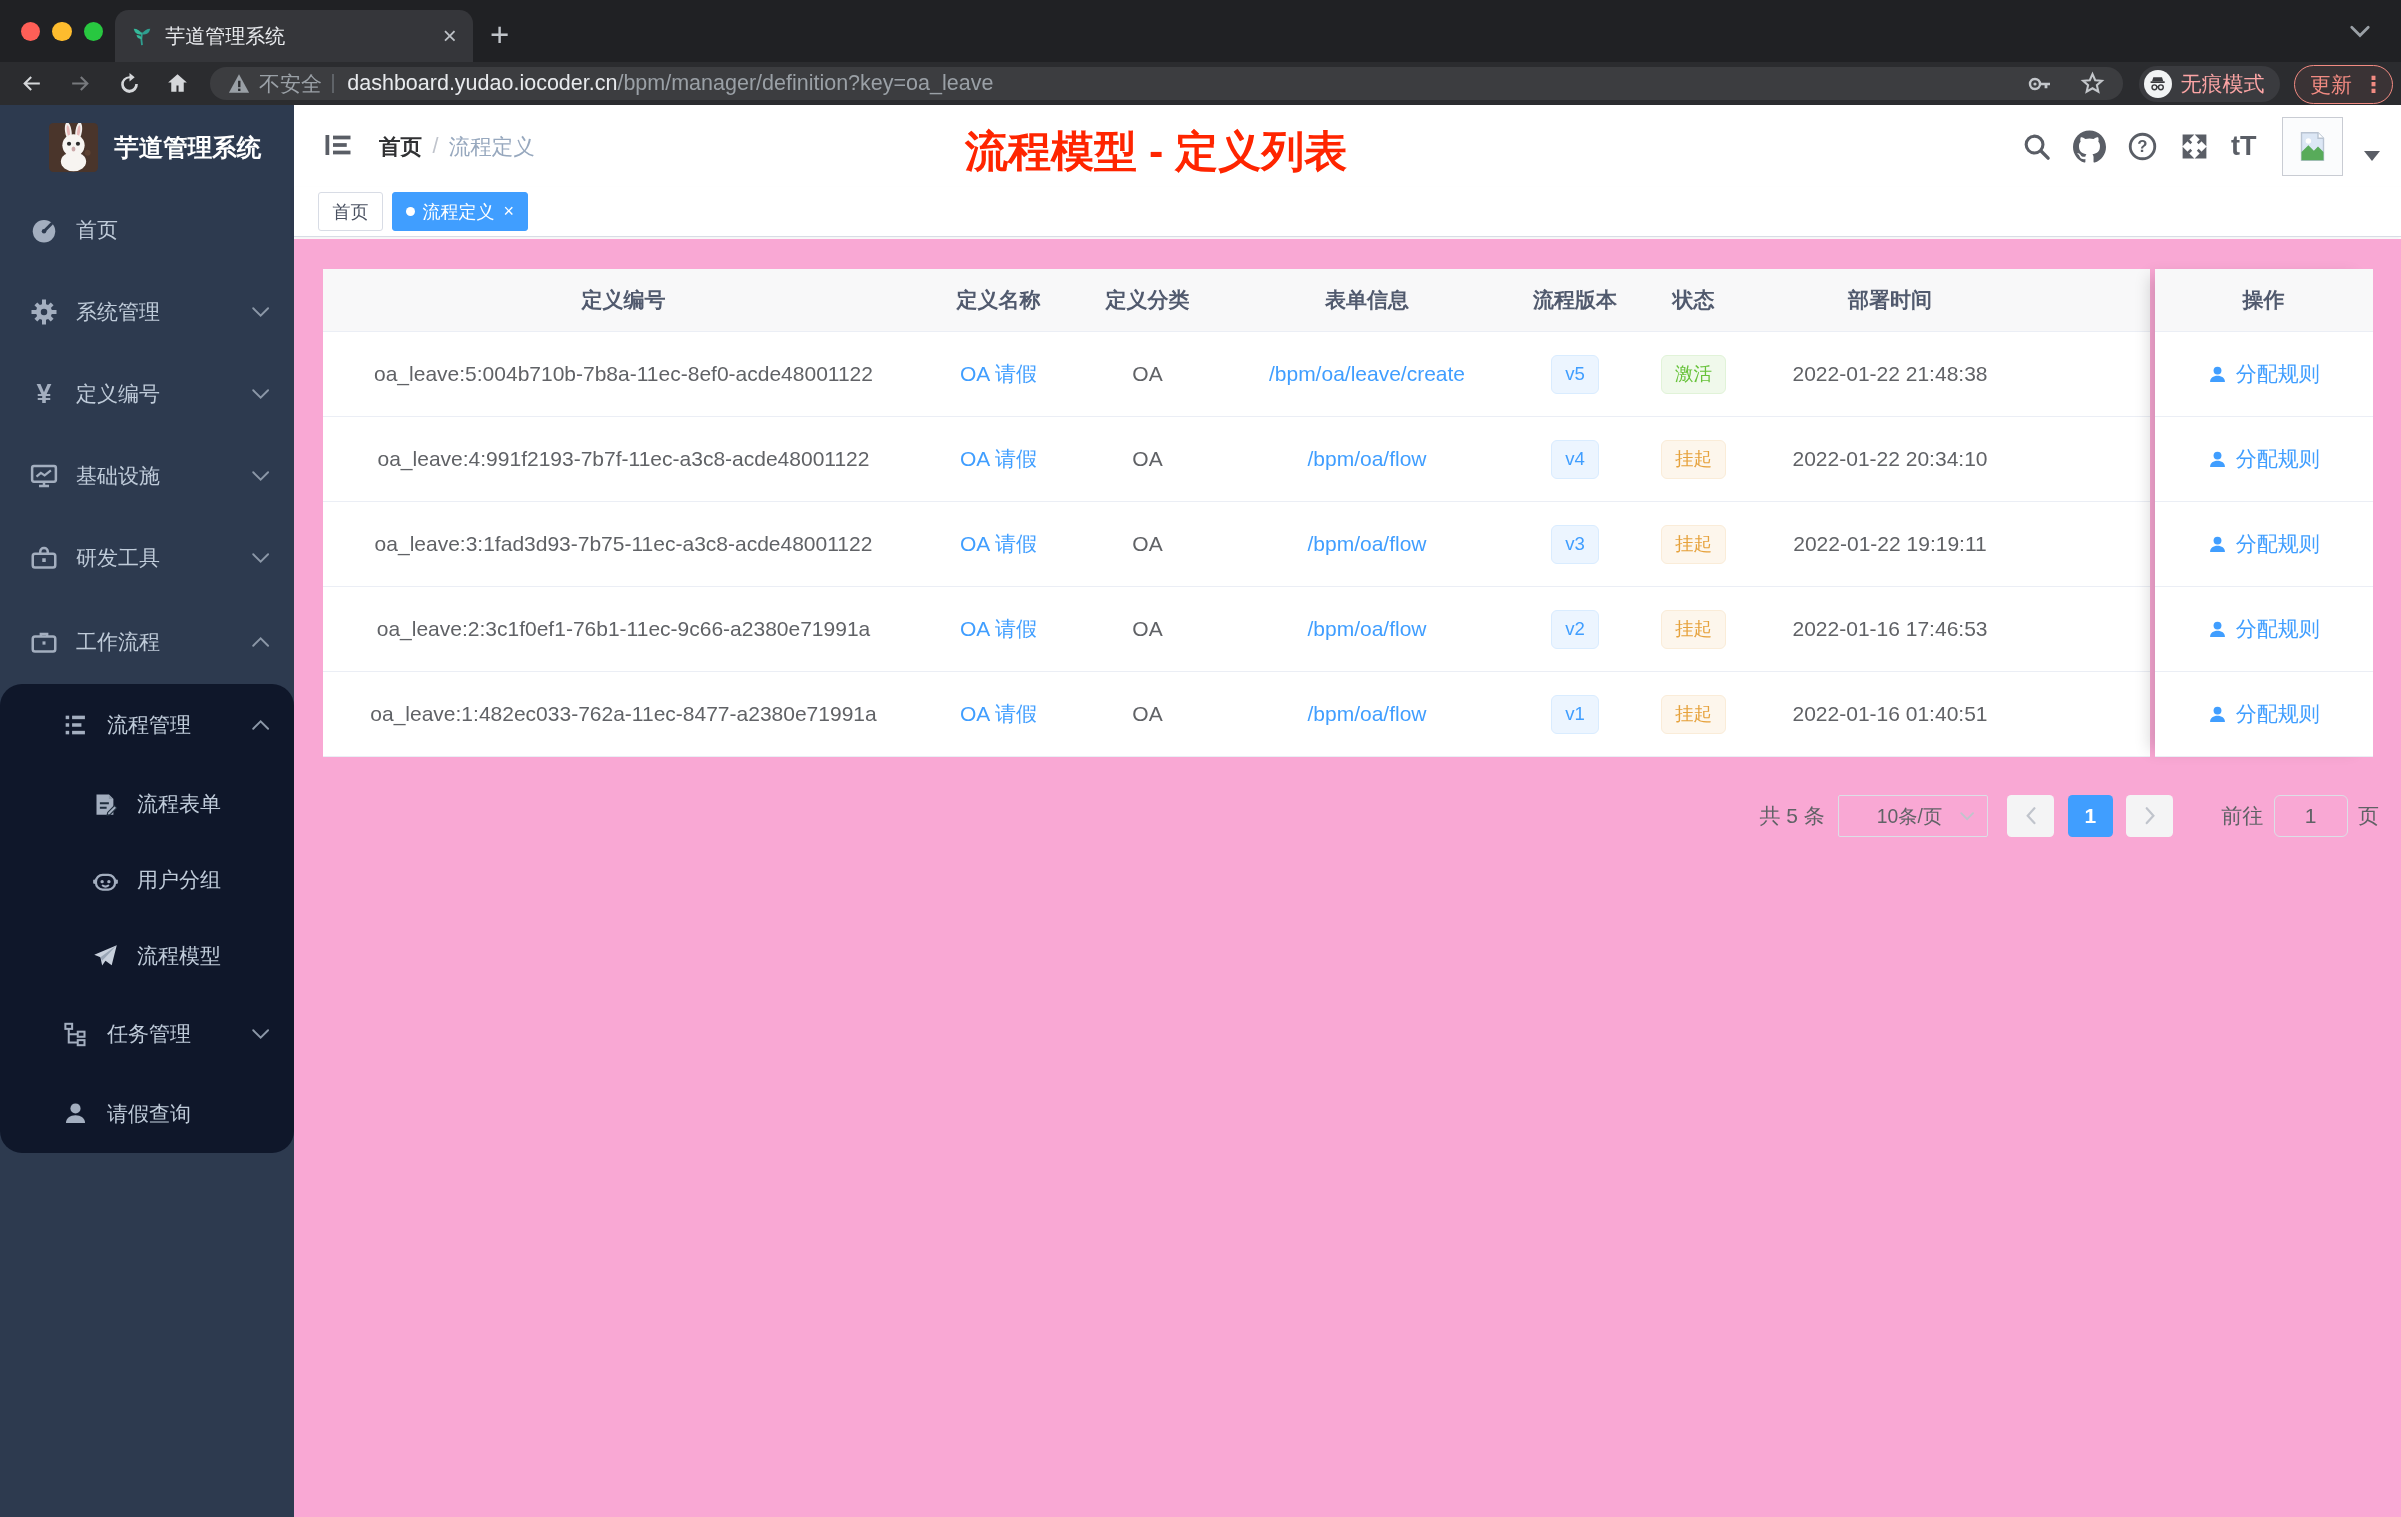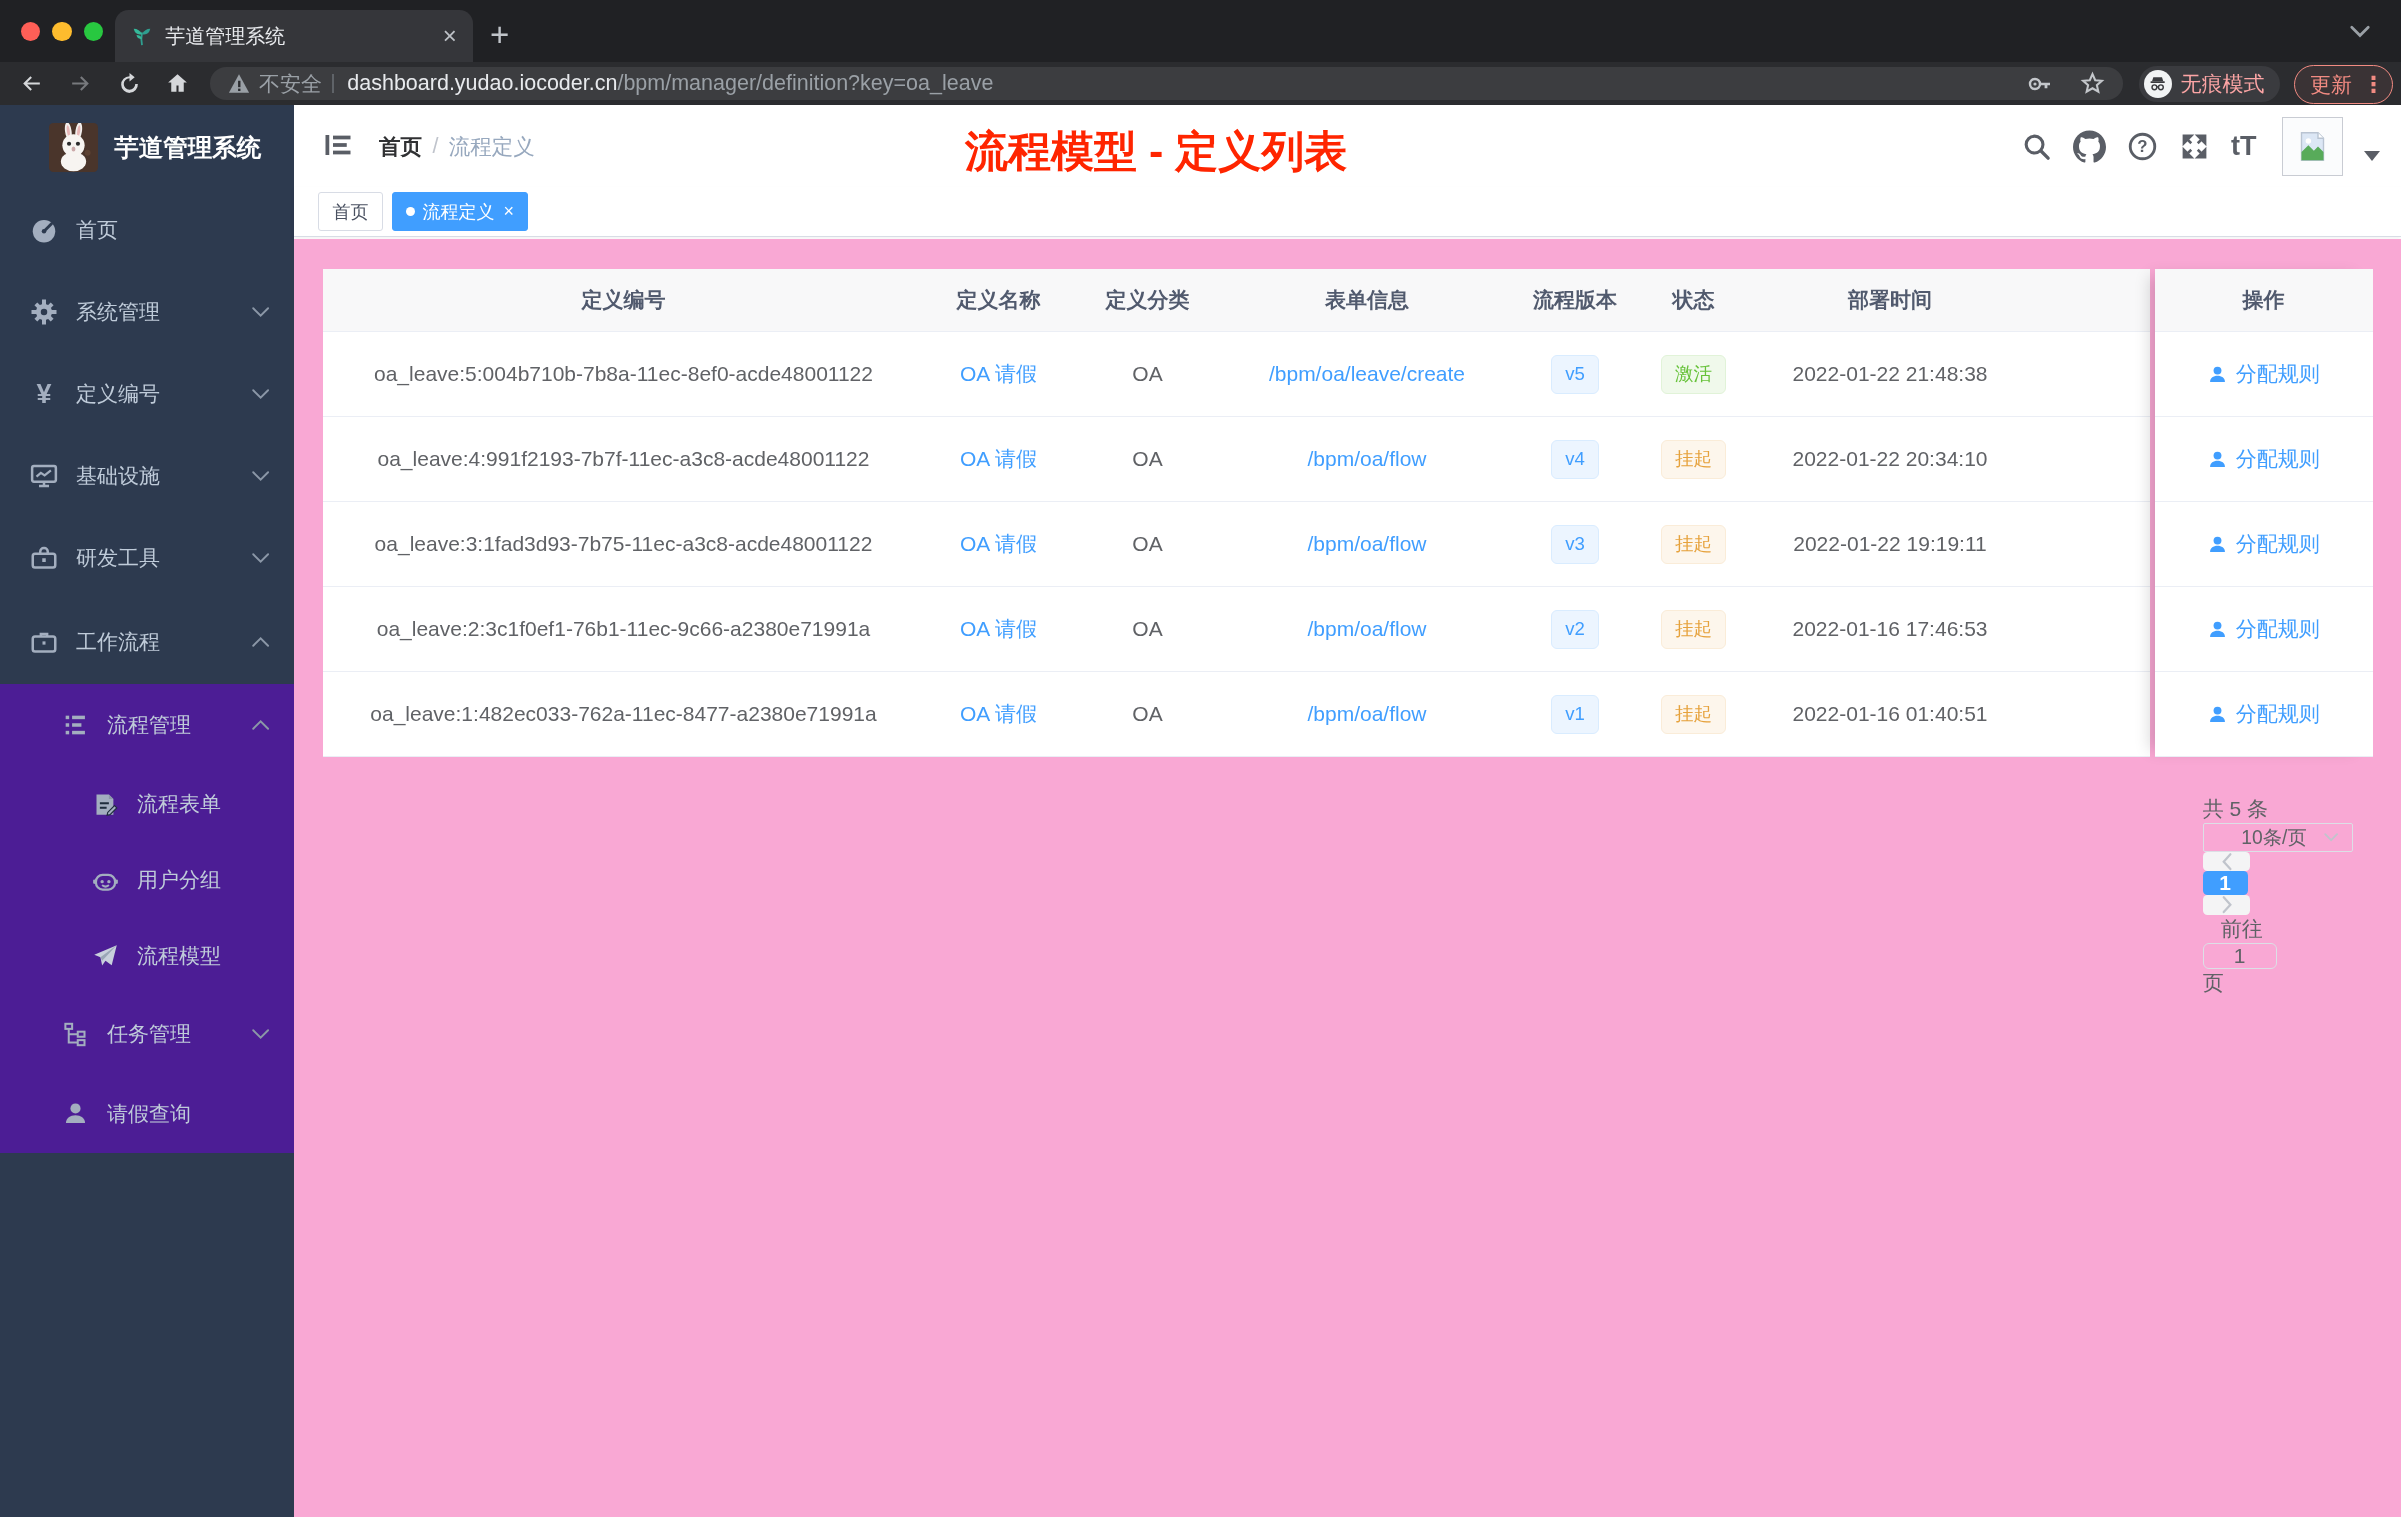--- a/index.html
+++ b/index.html
@@ -37,21 +37,21 @@
   .sidebar{position:absolute;left:0;top:105px;width:294px;height:1412px;background:#2d3a4f;}
   .logo-row{height:84px;display:flex;align-items:center;padding-left:49px;}
   .logo-img{width:49px;height:49px;border-radius:4.5px;overflow:hidden;flex:none;}
   .app-title{color:#fff;font-size:24.5px;font-weight:700;margin-left:16.3px;white-space:nowrap;}
   .mi{display:flex;align-items:center;color:#bfcbd9;font-size:21px;cursor:pointer;}
   .mi .mic{width:34px;display:flex;justify-content:center;color:#a3aebf;flex:none;margin-right:15px;}
   .mi .chev{margin-left:auto;margin-right:24px;color:#8b97a7;}
   .l1{padding-left:27px;height:82px;}
   .l2{padding-left:58px;}
   .l3{padding-left:88px;}
-  .submenu{background:#4c1d95;}
+  .submenu{background:#0f172a;border-radius:22px;}
   .yen{font-size:27px;font-weight:700;color:#a3aebf;}
 
   
   .main{position:absolute;left:294px;top:105px;right:0;bottom:0;background:#fff;}
   .navbar{position:relative;height:82px;}
   .hamburger{position:absolute;left:29px;top:25px;color:#5a5e66;}
   .breadcrumb{position:absolute;left:85px;top:0;height:82px;display:flex;align-items:center;gap:10.4px;font-size:21.5px;}
   .bc-home{color:#303133;font-weight:700;}
   .bc-sep{color:#c0c4cc;}
   .bc-cur{color:#97a8be;}
@@ -76,21 +76,21 @@
   .cell{display:flex;align-items:center;justify-content:center;font-size:21px;color:#606266;box-sizing:border-box;text-align:center;}
   .thead .cell{color:#515a6e;font-weight:700;}
   .c1{width:601px}.c2{width:149px}.c3{width:149px}.c4{width:290px}.c5{width:126px}.c6{width:111px}.c7{width:282px}.cF{width:119px}.c8{width:218px}
   .link{color:#409eff;cursor:pointer;}
   .badge{display:inline-flex;align-items:center;justify-content:center;height:39px;padding:0 13.4px;border-radius:6px;font-size:18.6px;box-sizing:border-box;}
   .b-ver{background:#ecf5ff;border:1.5px solid #d9ecff;color:#409eff;}
   .b-success{background:#f0f9eb;border:1.5px solid #e1f3d8;color:#67c23a;}
   .b-warning{background:#fdf6ec;border:1.5px solid #faecd8;color:#e6a23c;}
   .action{display:inline-flex;align-items:center;gap:7.4px;color:#409eff;font-size:21px;cursor:pointer;}
 
-  .pagination{position:absolute;right:29px;top:556px;height:42px;display:flex;color:#606266;font-size:21px;flex-direction:column;}
+  .pagination{position:absolute;right:22px;top:556px;height:42px;display:flex;align-items:center;color:#606266;font-size:21px;}
   .pg-total{margin-right:13.4px;white-space:nowrap;}
   .pg-select{width:150px;height:42px;border:1.5px solid #dcdfe6;border-radius:2px;display:flex;align-items:center;box-sizing:border-box;padding:0 12px 0 21px;margin-right:19.3px;color:#606266;}
   .pg-select .sel-label{flex:1;text-align:center;font-size:19.3px;}
   .pg-btn{width:47px;height:42px;background:#f4f4f5;border-radius:4.5px;display:flex;align-items:center;justify-content:center;color:#c0c4cc;margin-right:13.4px;}
   .pg-page{width:45px;height:42px;background:#409eff;border-radius:4.5px;display:flex;align-items:center;justify-content:center;color:#fff;font-weight:700;margin-right:13.4px;}
   .pg-goto{margin-left:18px;margin-right:10.4px;white-space:nowrap;}
   .pg-input{width:74px;height:42px;border:1.5px solid #dcdfe6;border-radius:6px;display:flex;align-items:center;justify-content:center;box-sizing:border-box;margin-right:10.4px;color:#606266;}
   .pg-unit{white-space:nowrap;}
   svg{display:block;}
 </style>

